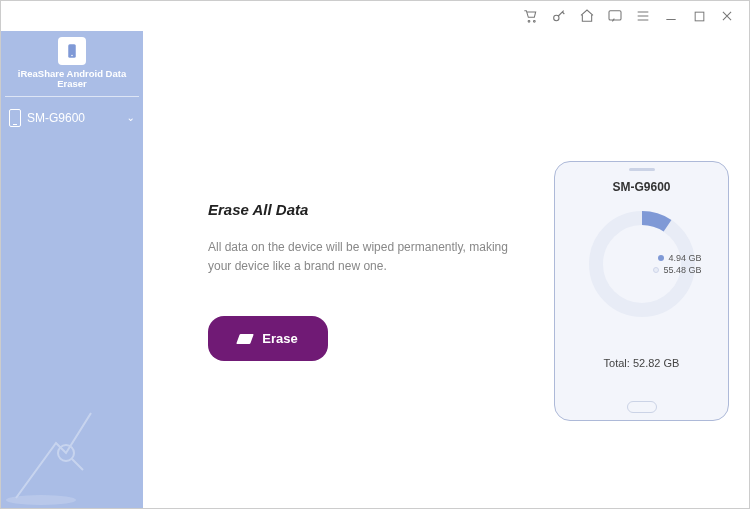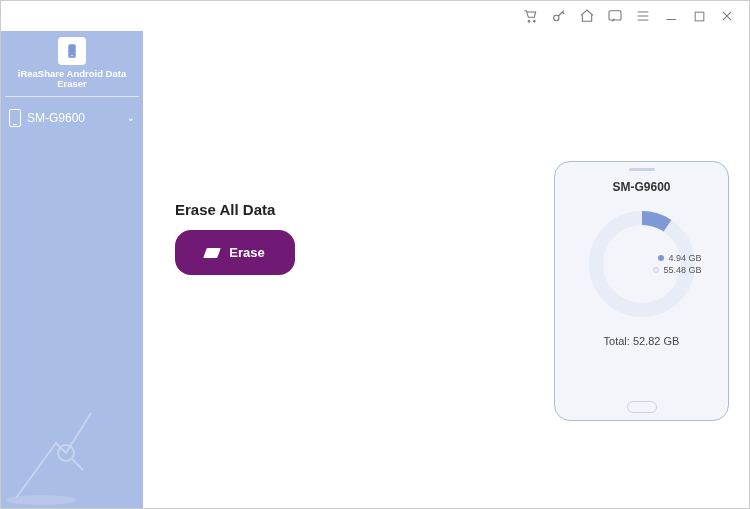--- a/index.html
+++ b/index.html
@@ -26,20 +26,21 @@
   .titlebar .tb-icon {
     width: 16px; height: 16px;
     display: inline-flex; align-items: center; justify-content: center;
     color: #777;
     cursor: pointer;
   }
   .app-body {
     flex: 1;
     display: flex;
     min-height: 0;
+    gap: 33px;
   }
   .sidebar {
     width: 142px;
     background: #aabde6;
     display: flex;
     flex-direction: column;
     position: relative;
   }
   .brand {
     padding: 6px 0 4px;
@@ -96,21 +97,22 @@
     display: flex;
   }
   .content {
     flex: 1;
     padding: 170px 20px 0 32px;
   }
   .content h2 {
     font-size: 15px;
     font-weight: bold;
     color: #222;
-    margin-bottom: 12px;
+    margin-bottom: 20px;
+    font-style: italic;
   }
   .content p {
     font-size: 12px;
     color: #888;
     line-height: 1.6;
     max-width: 360px;
     margin-bottom: 40px;
   }
   .erase-btn {
     width: 120px;
@@ -173,21 +175,21 @@
     gap: 2px;
   }
   .legend-row {
     display: flex; align-items: center; gap: 4px;
     font-size: 9px; color: #555;
   }
   .dot { width: 6px; height: 6px; border-radius: 50%; }
   .dot-used { background: #7f99d6; }
   .dot-free { background: #e8ecf6; border: 1px solid #cfd6ea; }
   .phone-total {
-    font-size: 11px; color: #444; margin-top: 1px;
+    font-size: 11px; color: #444; margin-top: 23px;
   }
 </style>
 </head>
 <body>
 
 <div class="titlebar">
   <span class="tb-icon">
     <svg width="16" height="16" viewBox="0 0 24 24" fill="none" stroke="currentColor" stroke-width="1.6">
         <path d="M5 6h14l-2 8H8L5 4H2"></path>
         <circle cx="9" cy="20" r="1.3"></circle>
@@ -254,20 +256,21 @@
       <path d="M15 110 L55 55 L65 65 L90 25" stroke="#fff" stroke-width="2" fill="none"></path>
       <ellipse cx="40" cy="112" rx="35" ry="5" fill="#fff" opacity=".5"></ellipse>
       <circle cx="65" cy="65" r="8" fill="none" stroke="#fff" stroke-width="2"></circle>
       <path d="M71 71 L82 82" stroke="#fff" stroke-width="2"></path>
     </svg>
   </div>
 
   <div class="main">
     <div class="content">
       <h2>Erase All Data</h2>
+      <p>All data on the device will be wiped permanently, making your device like a brand new one.</p>
       <button class="erase-btn">
         <span class="eraser-glyph"></span>
         <span>Erase</span>
       </button>
     </div>
 
     <div class="device-panel">
       <div class="phone-frame">
         <div class="phone-topbar"></div>
         <div class="phone-model">SM-G9600</div>

